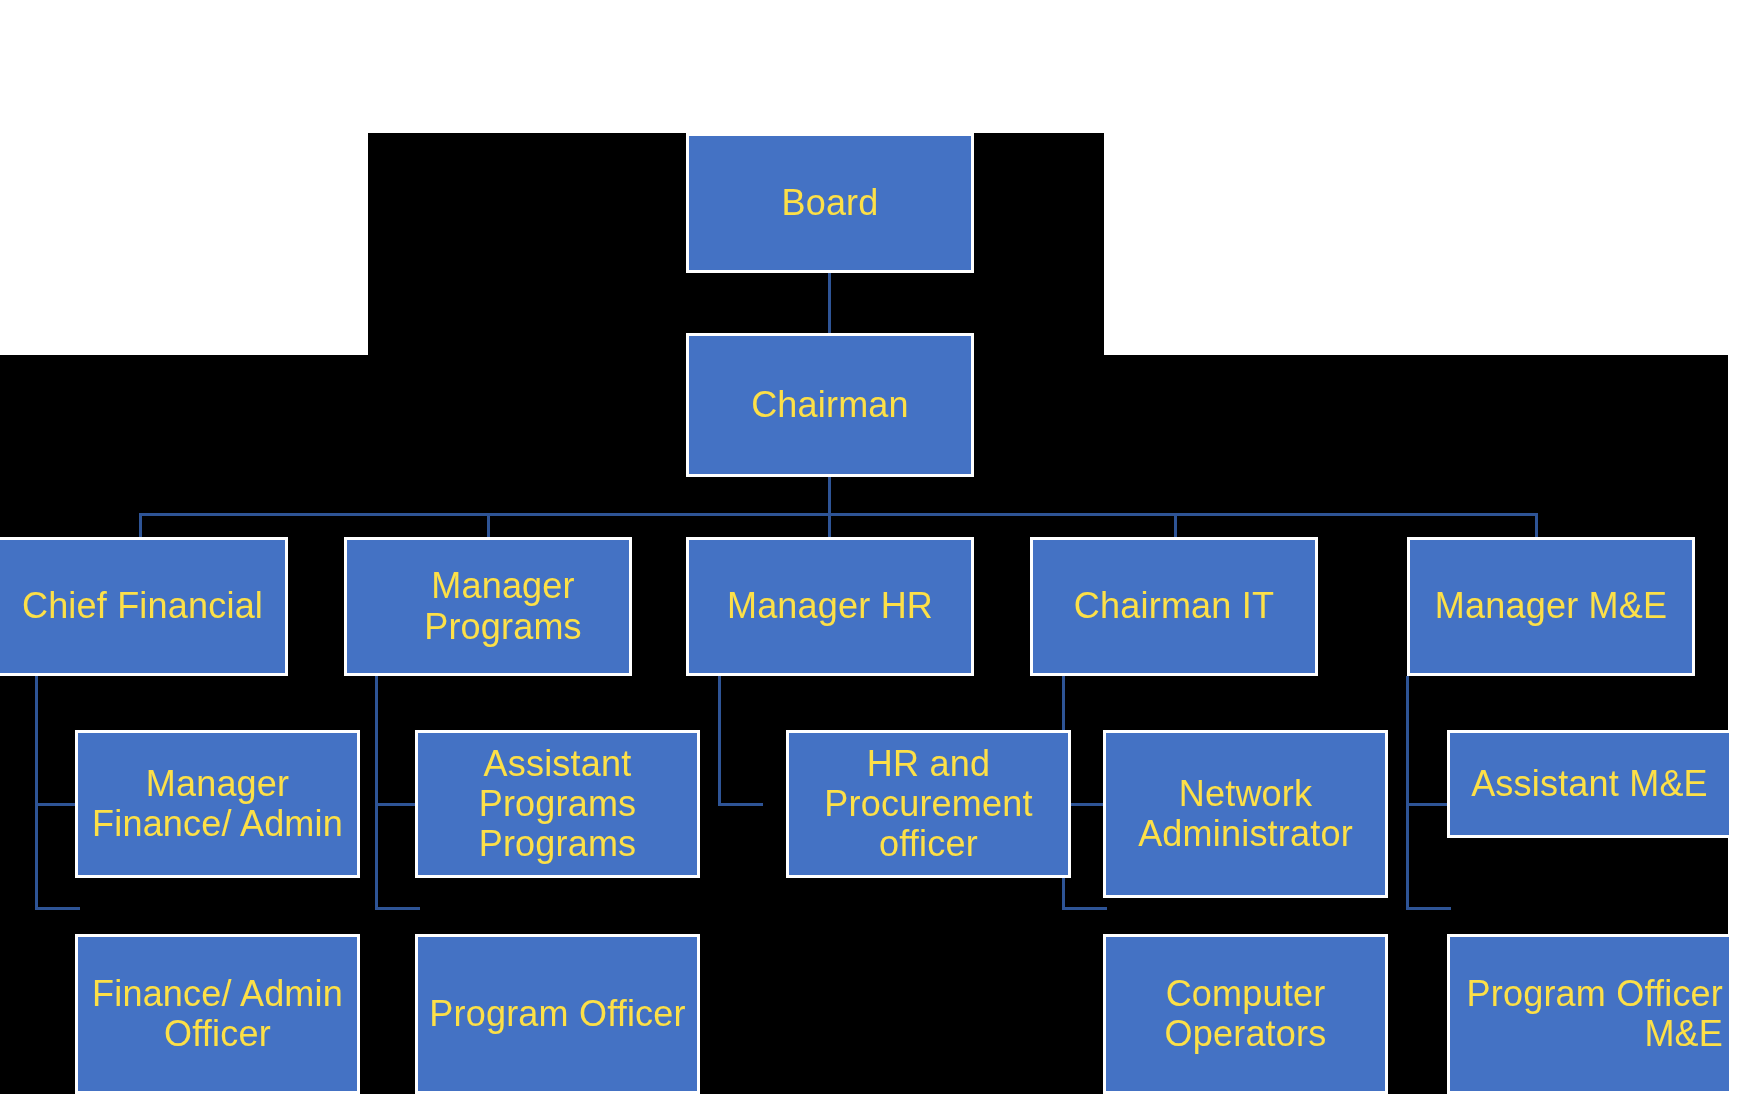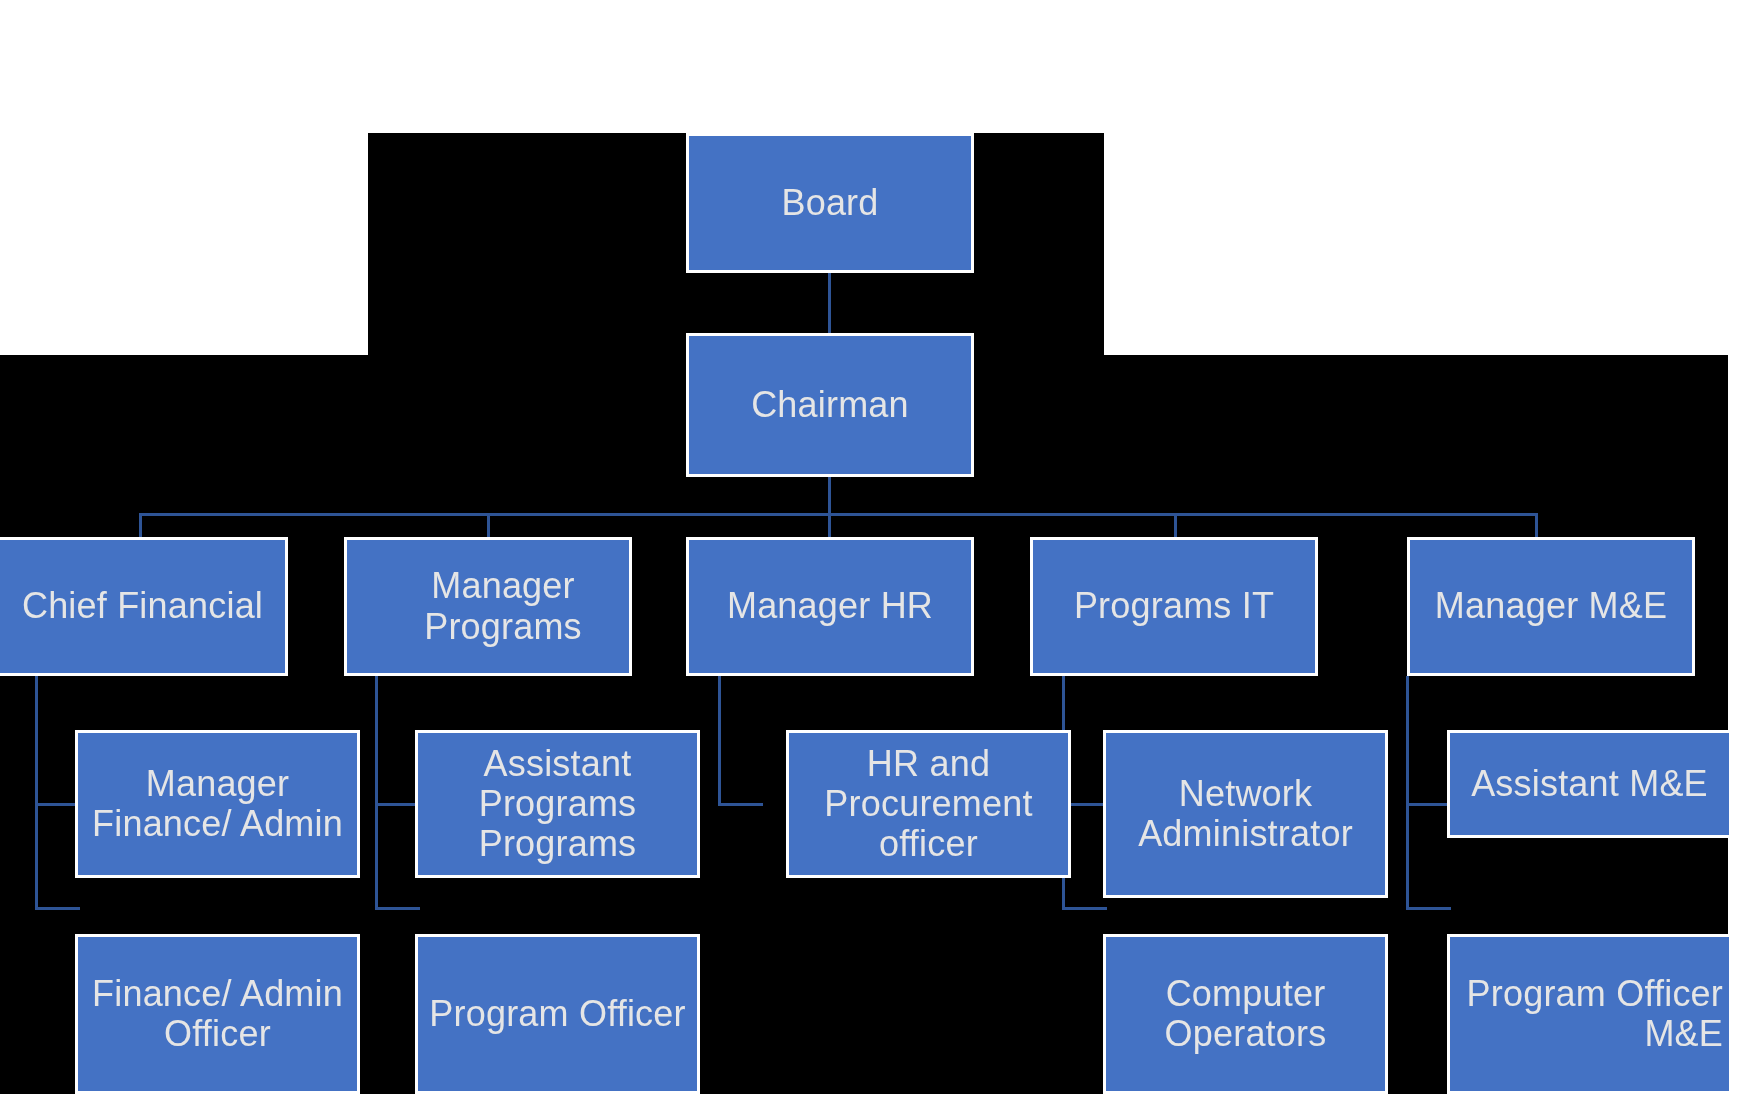--- a/index.html
+++ b/index.html
@@ -32,21 +32,21 @@
   
   .node {
     position: absolute;
     background: #4472C4;
     border: 3px solid #FFFFFF;
     box-sizing: border-box;
     display: flex;
     align-items: center;
     justify-content: center;
     text-align: center;
-    color: #e5e5e5;
+    color: #fde047;
     font-size: 36px;
     line-height: 1.12;
     letter-spacing: 0.2px;
     font-weight: 400;
     padding: 2px 6px;
     white-space: pre-line;
   }
 </style>
 </head>
 <body>
@@ -88,21 +88,21 @@
   <div class="node" style="left:686px; top:133px; width:288px; height:140px;">Board</div>
 
   <div class="node" style="left:686px; top:333px; width:288px; height:144px;">Chairman</div>
 
   <div class="node" style="left:-3px; top:537px; width:291px; height:139px;">Chief Financial</div>
 
   <div class="node" style="left:344px; top:537px; width:288px; height:139px;padding-left:36px;">Manager Programs</div>
 
   <div class="node" style="left:686px; top:537px; width:288px; height:139px;">Manager HR</div>
 
-  <div class="node" style="left:1030px; top:537px; width:288px; height:139px;">Programs IT</div>
+  <div class="node" style="left:1030px; top:537px; width:288px; height:139px;">Chairman IT</div>
 
   <div class="node" style="left:1407px; top:537px; width:288px; height:139px;">Manager M&amp;E</div>
 
   <div class="node" style="left:75px; top:730px; width:285px; height:148px;">Manager Finance/ Admin</div>
 
   <div class="node" style="left:415px; top:730px; width:285px; height:148px;">Assistant Programs Programs</div>
 
   <div class="node" style="left:759px; top:730px; width:285px; height:148px;margin-left:27px;">HR and Procurement officer</div>
 
   <div class="node" style="left:1103px; top:730px; width:285px; height:168px;">Network Administrator</div>

